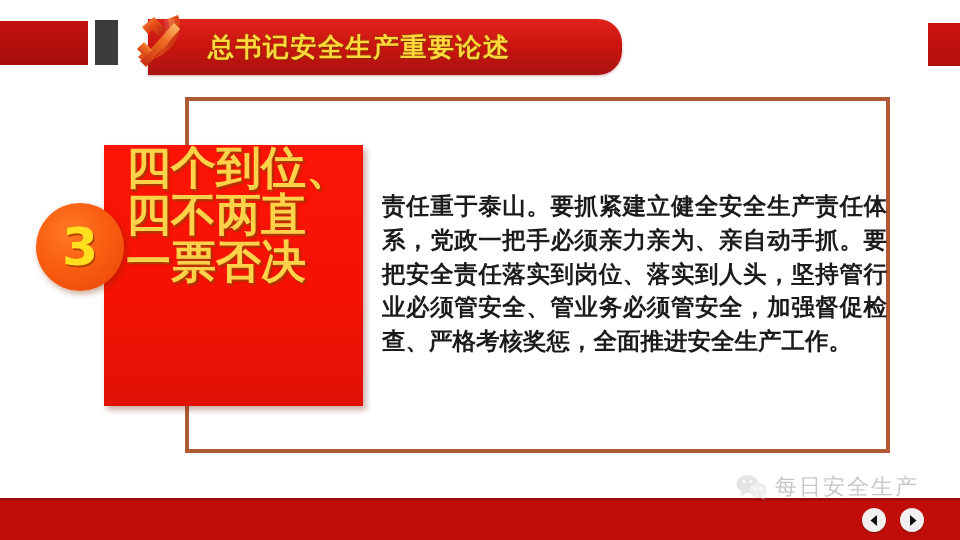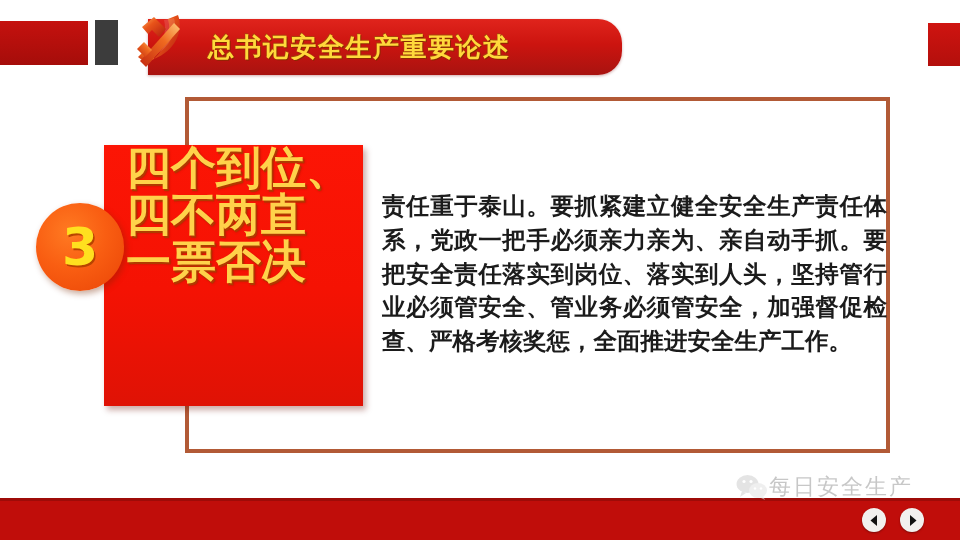--- a/index.html
+++ b/index.html
@@ -166,21 +166,21 @@
     box-sizing: border-box;
   }
 
   
   .watermark {
     position: absolute;
     left: 735px;
     top: 472px;
     display: flex;
     align-items: center;
-    gap: 0;
+    gap: 6px;
     opacity: 0.55;
   }
   .wm-text {
     font-size: 22px;
     font-weight: normal;
     color: #9b9b9b;
     letter-spacing: 2px;
     white-space: nowrap;
     mix-blend-mode: normal;
   }

